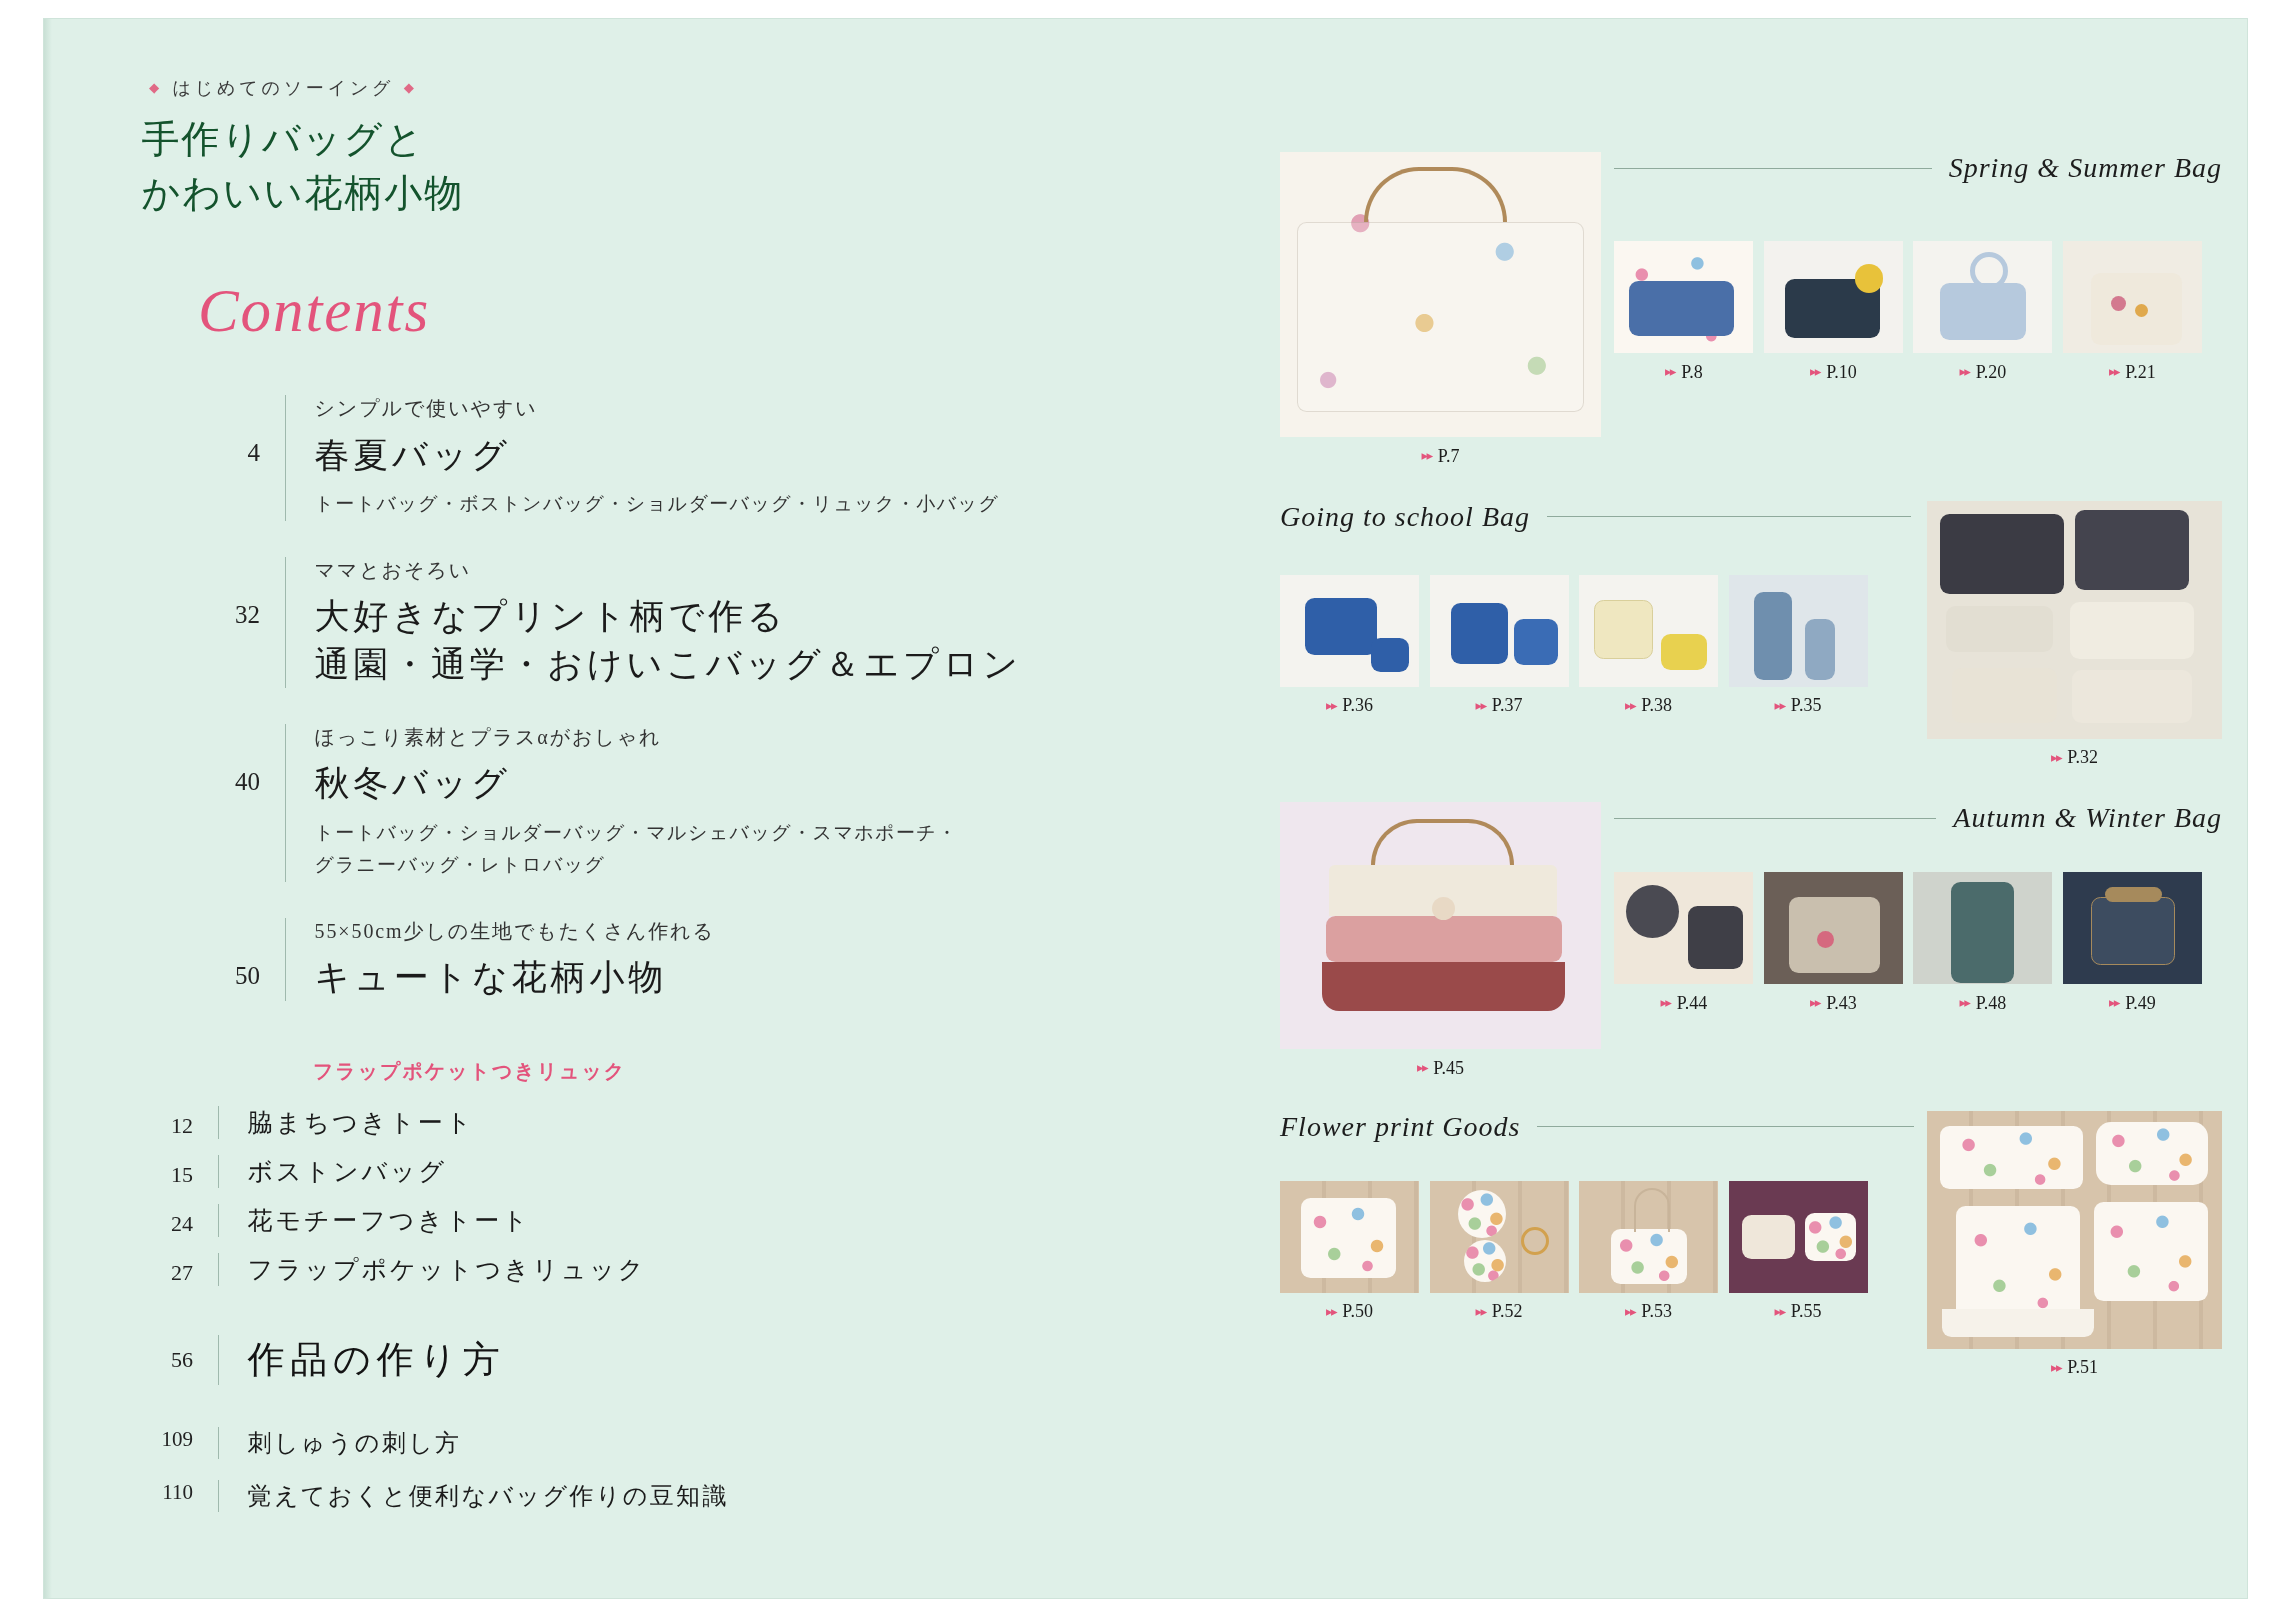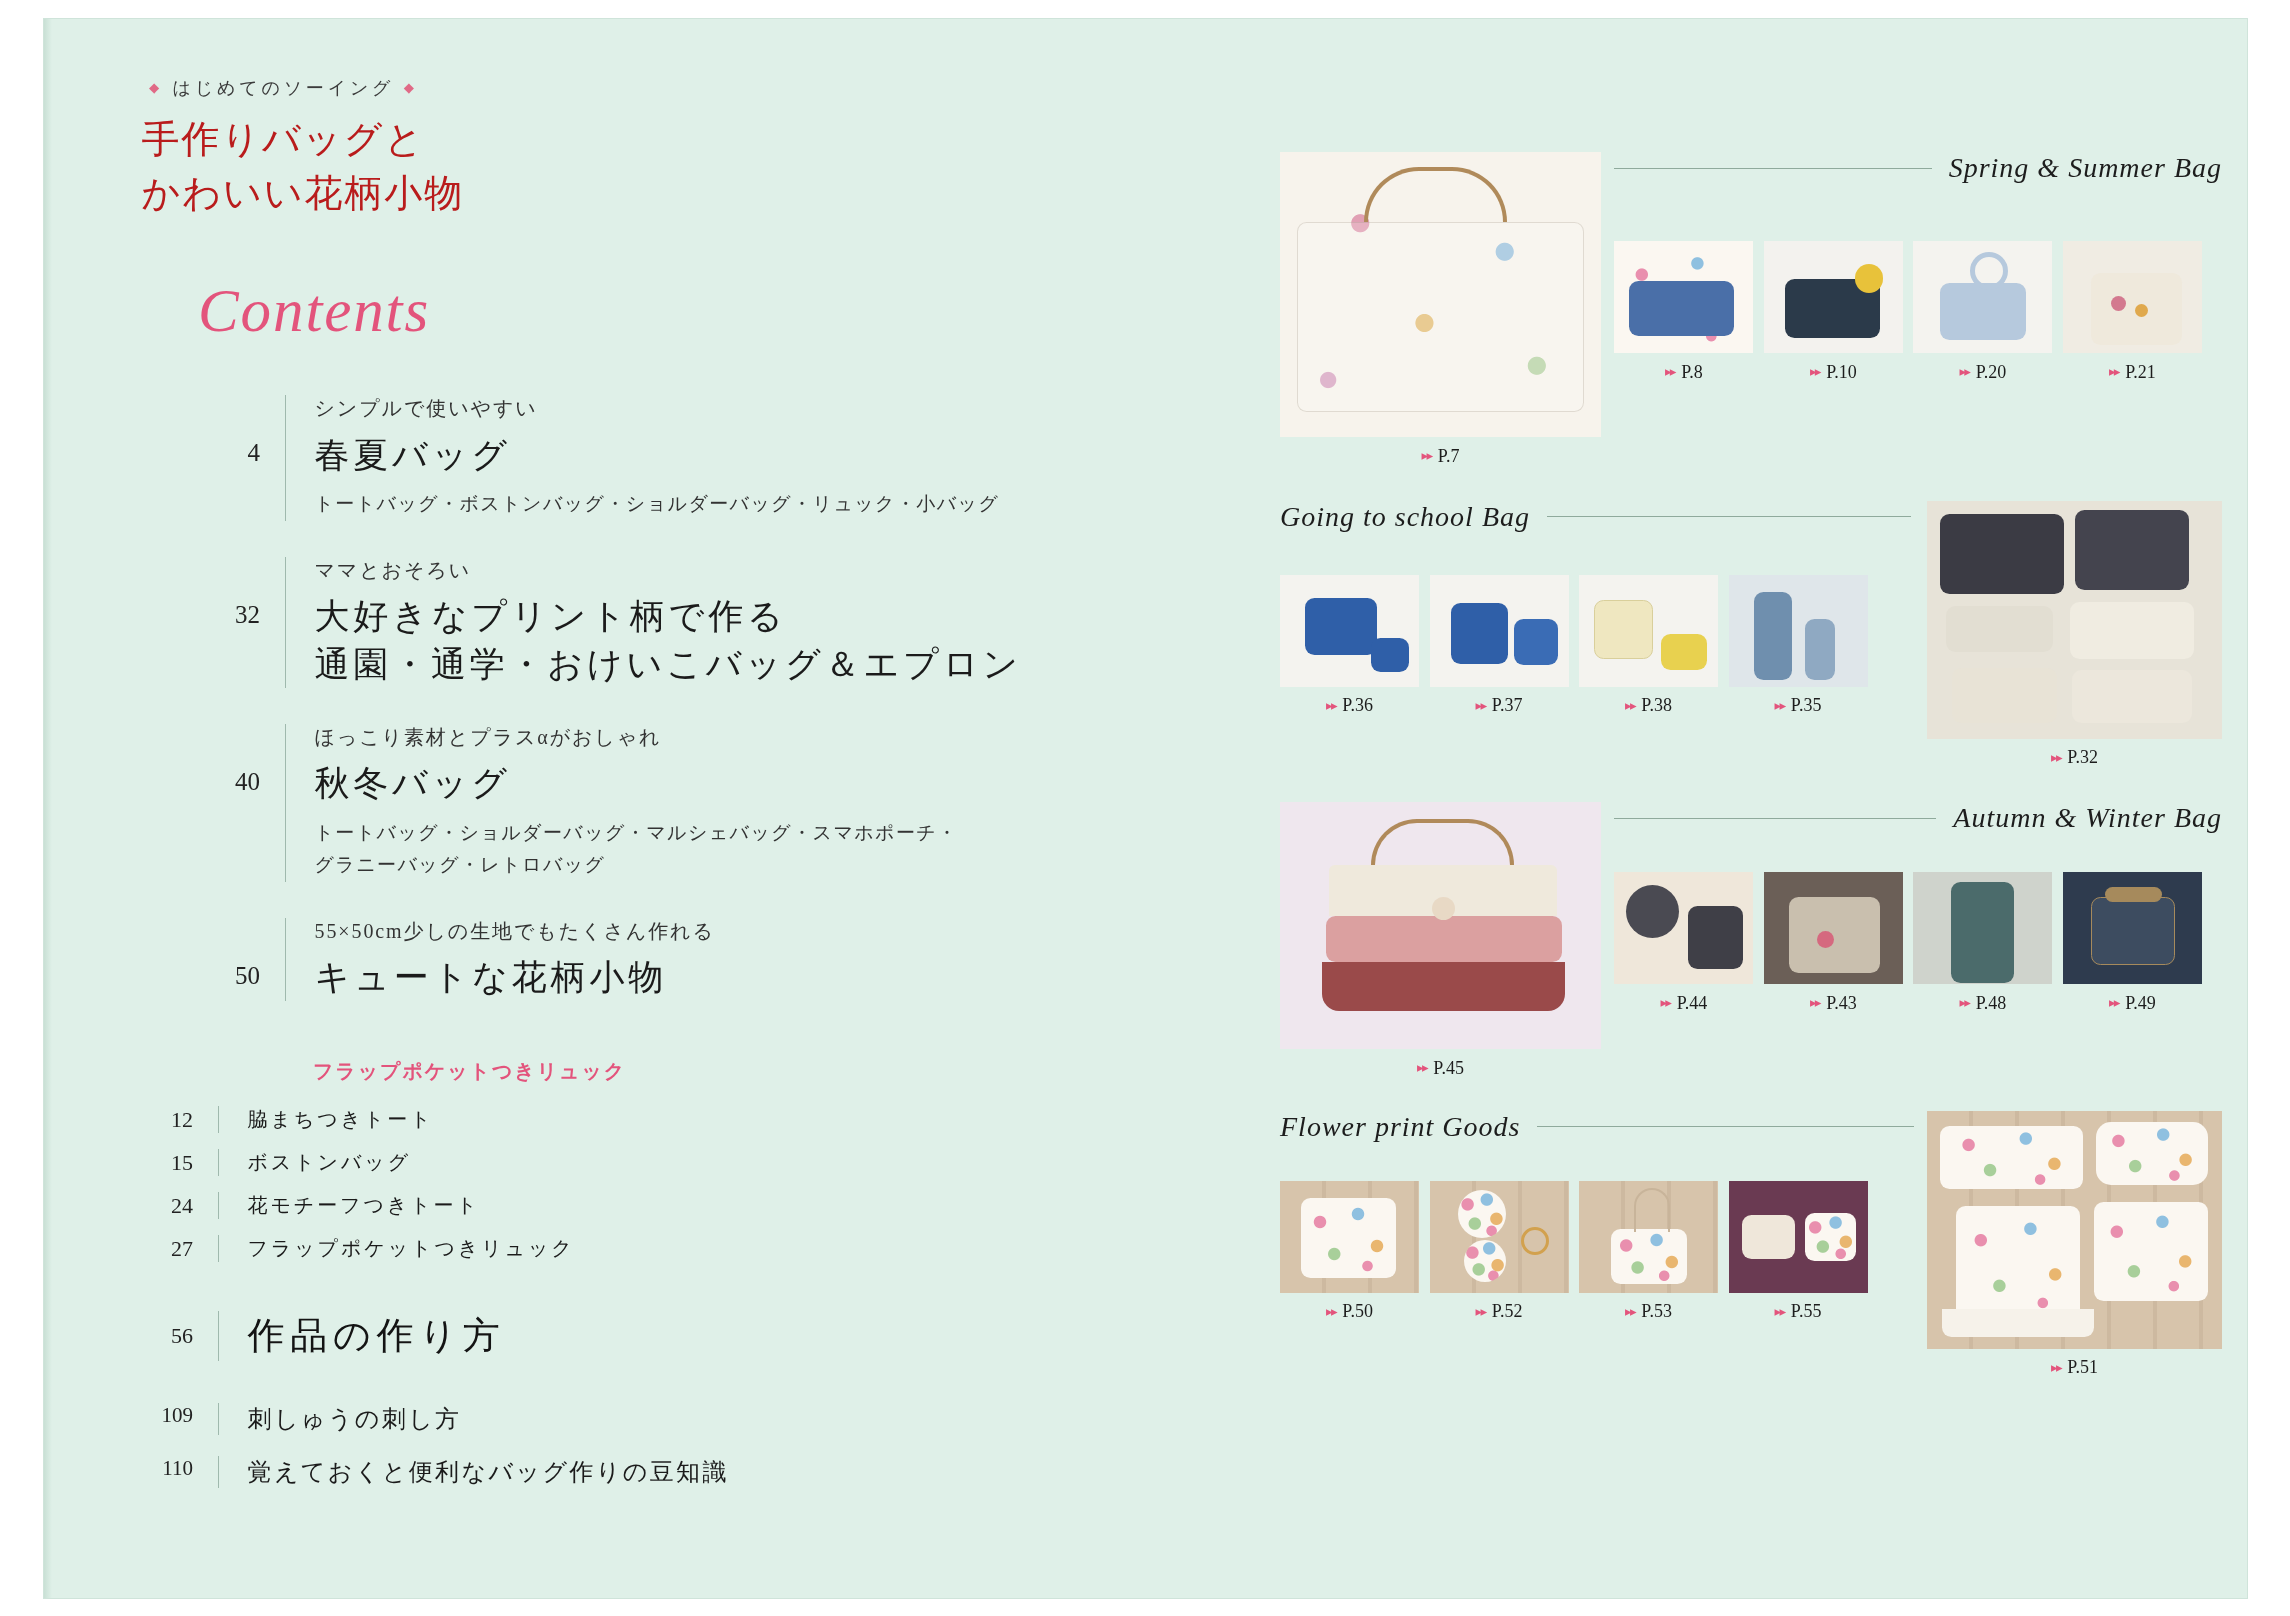--- a/index.html
+++ b/index.html
@@ -28,21 +28,21 @@
   .left {
     position:absolute; left:86px; top:57px; width:1141px; height:1465px;
   }
   .brandline {
     font-size: 18px; letter-spacing: 3.8px; color:#3b3b3b;
     display:flex; align-items:center; gap:9.5px; margin-left:19px;
   }
   .diamond { color:#e06a86; font-size:13.3px; }
   .booktitle {
     margin-top: 13.3px; margin-left: 11.4px;
-    font-size: 38px; line-height: 1.42; color:#b91c1c; letter-spacing: 1.9px;
+    font-size: 38px; line-height: 1.42; color:#14532d; letter-spacing: 1.9px;
   }
   .contents-head {
     margin-top: 55px; margin-left: 68px;
     font-family: "Liberation Serif", serif;
     font-style: italic;
     font-size: 61px; color:#e3547c; letter-spacing: 1.9px;
   }
 
   .toc { margin-top: 49px; margin-left: 67px; width: 970px; }
   .toc-row { display:flex; align-items:stretch; margin-bottom: 36px; }
@@ -56,21 +56,21 @@
   .maintitle { font-size: 35px; color:#1b1b1b; letter-spacing: 3.8px; line-height:1.35; }
   .sub { font-size: 19px; color:#333; letter-spacing: 1.4px; line-height:1.7; margin-top:9.5px; }
 
   .process-head {
     margin-left: 183px; margin-top: 57px;
     font-size: 20px; color:#e3547c; letter-spacing: 1.9px; font-weight:bold;
   }
   .plist { margin-top: 21px; }
   .prow { display:flex; align-items:flex-end; margin-bottom: 16px; }
   .prow .n { width:88px; text-align:right; padding-right:25px; font-size:22px; color:#222; }
-  .prow .t { border-left:1.9px solid #9fb9ad; padding-left:28.5px; font-size:20px; color:#1b1b1b; letter-spacing:2.9px; }
+  .prow .t { border-left:1.9px solid #9fb9ad; padding-left:28.5px; font-size:25px; color:#1b1b1b; letter-spacing:2.9px; }
 
   .bigrow { display:flex; align-items:center; margin-top: 49px; margin-bottom: 42px; }
   .bigrow .n { width:88px; text-align:right; padding-right:25px; font-size:22px; color:#222; }
   .bigrow .t { border-left:1.9px solid #9fb9ad; padding-left:28.5px; font-size:37px; color:#141414; letter-spacing:5.7px; }
 
   .tailrow { display:flex; align-items:flex-start; margin-bottom: 21px; }
   .tailrow .n { width:88px; text-align:right; padding-right:25px; font-size:21px; color:#222; }
   .tailrow .t { border-left:1.9px solid #9fb9ad; padding-left:28.5px; font-size:24px; color:#1b1b1b; letter-spacing:2.4px; }
 
   

